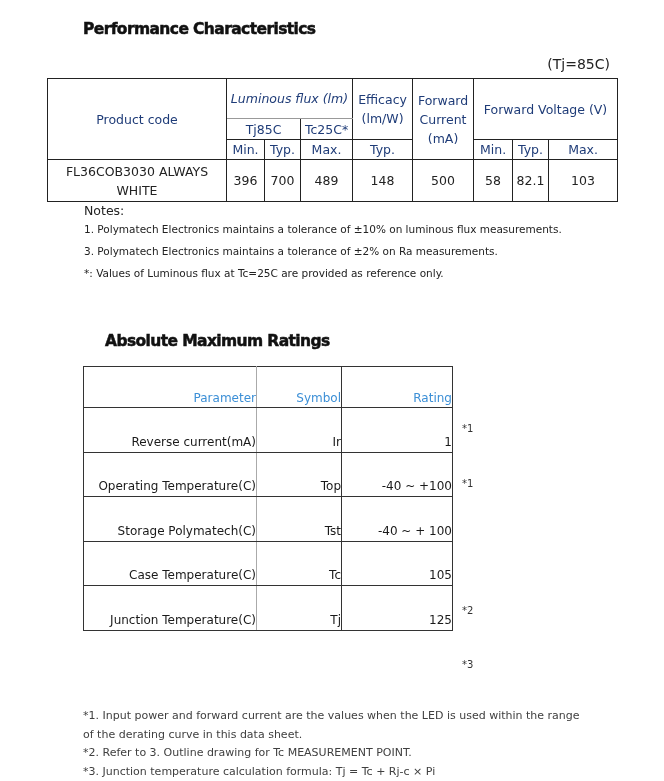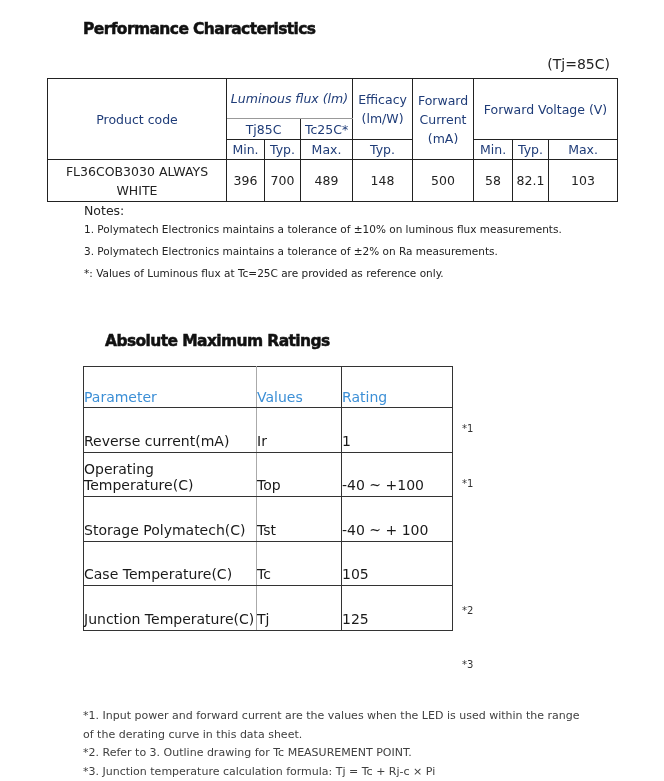--- a/index.html
+++ b/index.html
@@ -17,21 +17,21 @@
     #tjnote { position: absolute; right: 54px; top: 56px; font-size: 14px; color: #222; text-align: right; }
 
     table { border-collapse: collapse; position: absolute; table-layout: fixed; }
     #perf { left: 47px; top: 78px; width: 570px; }
     #perf td { border: 1.5px solid #222; text-align: center; vertical-align: middle; padding: 0; font-size: 12.5px; line-height: 19px; }
     #perf .hd { color: #1f3c78; }
     #perf .lumsub { border-bottom-color: #999; font-style: italic; }
     #perf .val { color: #222; }
 
     #amr { left: 83px; top: 366px; width: 369px; }
-    #amr td { border: 1.2px solid #333; text-align: left; padding: 0; font-size: 14px; height: 40.5px; vertical-align: bottom; padding-bottom: 3px; color: #1a1a1a; }
+    #amr td { border: 1.2px solid #333; text-align: right; padding: 0; font-size: 12px; height: 40.5px; vertical-align: bottom; padding-bottom: 3px; color: #1a1a1a; }
     #amr td.c1 { border-right-color: #aaa; }
     #amr tr.head td { color: #3c8fd6; height: 38px; padding-bottom: 2px; }
 
     .notes { position: absolute; left: 84px; top: 203px; font-size: 12.5px; color: #222; }
     .notes .title { }
     .notes .item { font-size: 10.5px; line-height: 22px; }
 
     .fn { position: absolute; left: 462px; font-size: 10px; color: #333; }
 
     .footer { position: absolute; left: 83px; top: 707px; width: 500px; font-size: 11px; line-height: 18.5px; color: #404040; }
@@ -100,21 +100,21 @@
 
 <table id="amr">
   <colgroup>
       <col style="width:173px">
       <col style="width:85px">
       <col style="width:111px">
     </colgroup>
   <tbody>
       <tr class="head">
     <td class="c1">Parameter</td>
-    <td>Values</td>
+    <td>Symbol</td>
     <td>Rating</td>
   </tr>
   <tr>
     <td class="c1">Reverse current(mA)</td>
     <td>Ir</td>
     <td>1</td>
   </tr>
   <tr>
     <td class="c1">Operating Temperature(C)</td>
     <td>Top</td>

